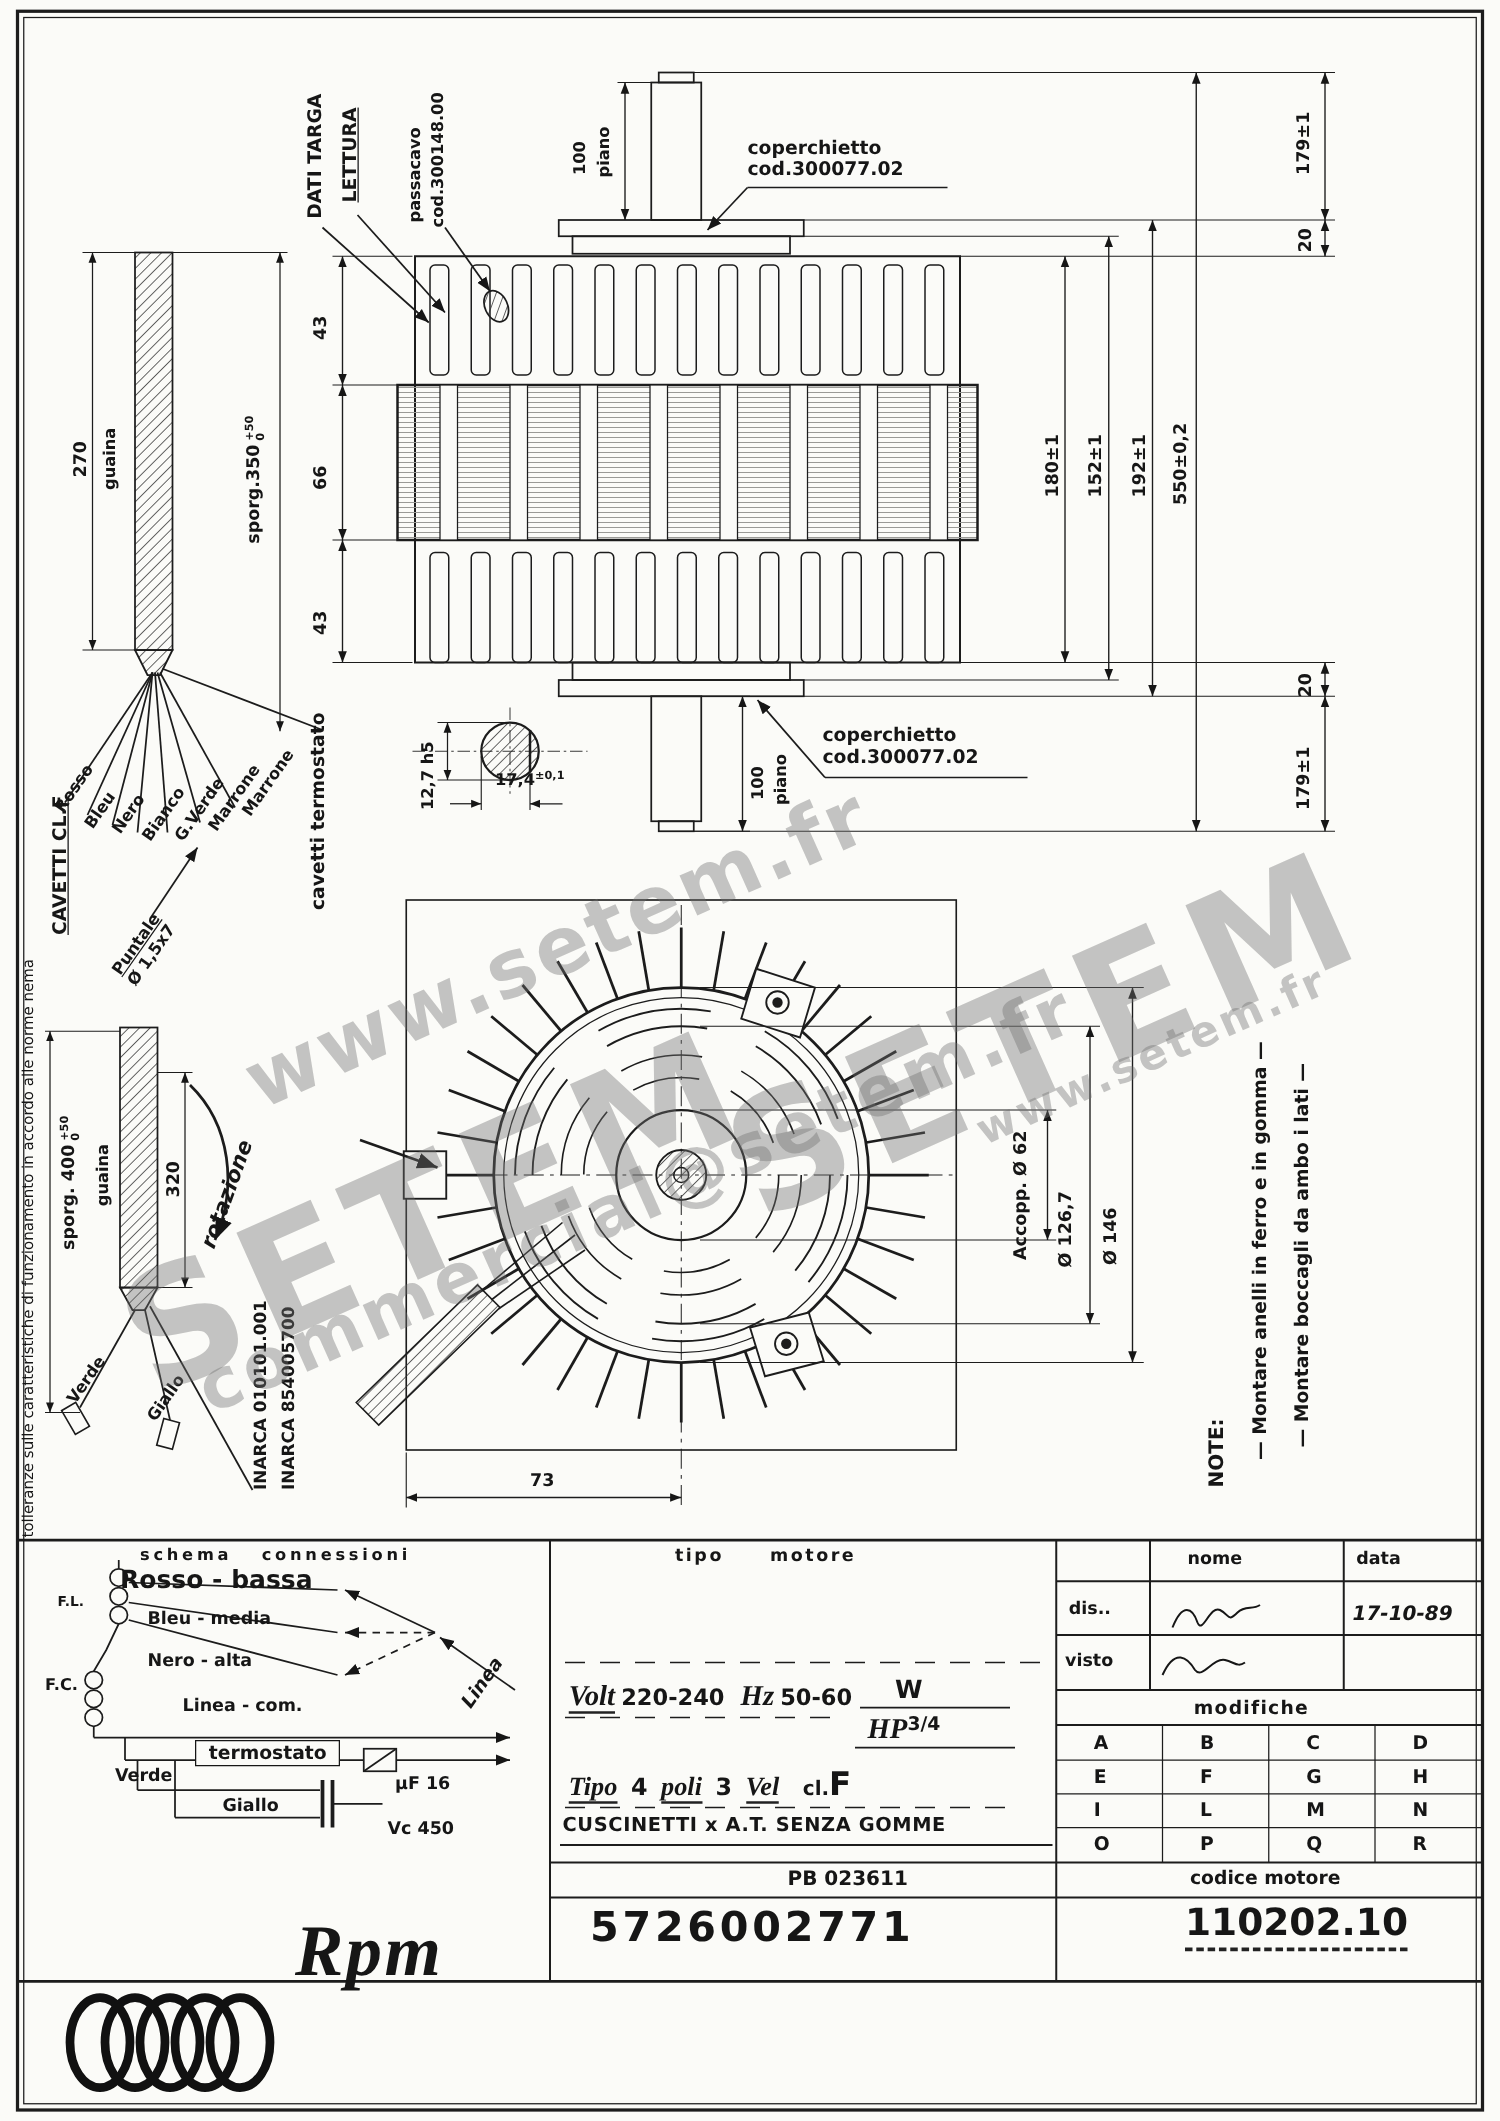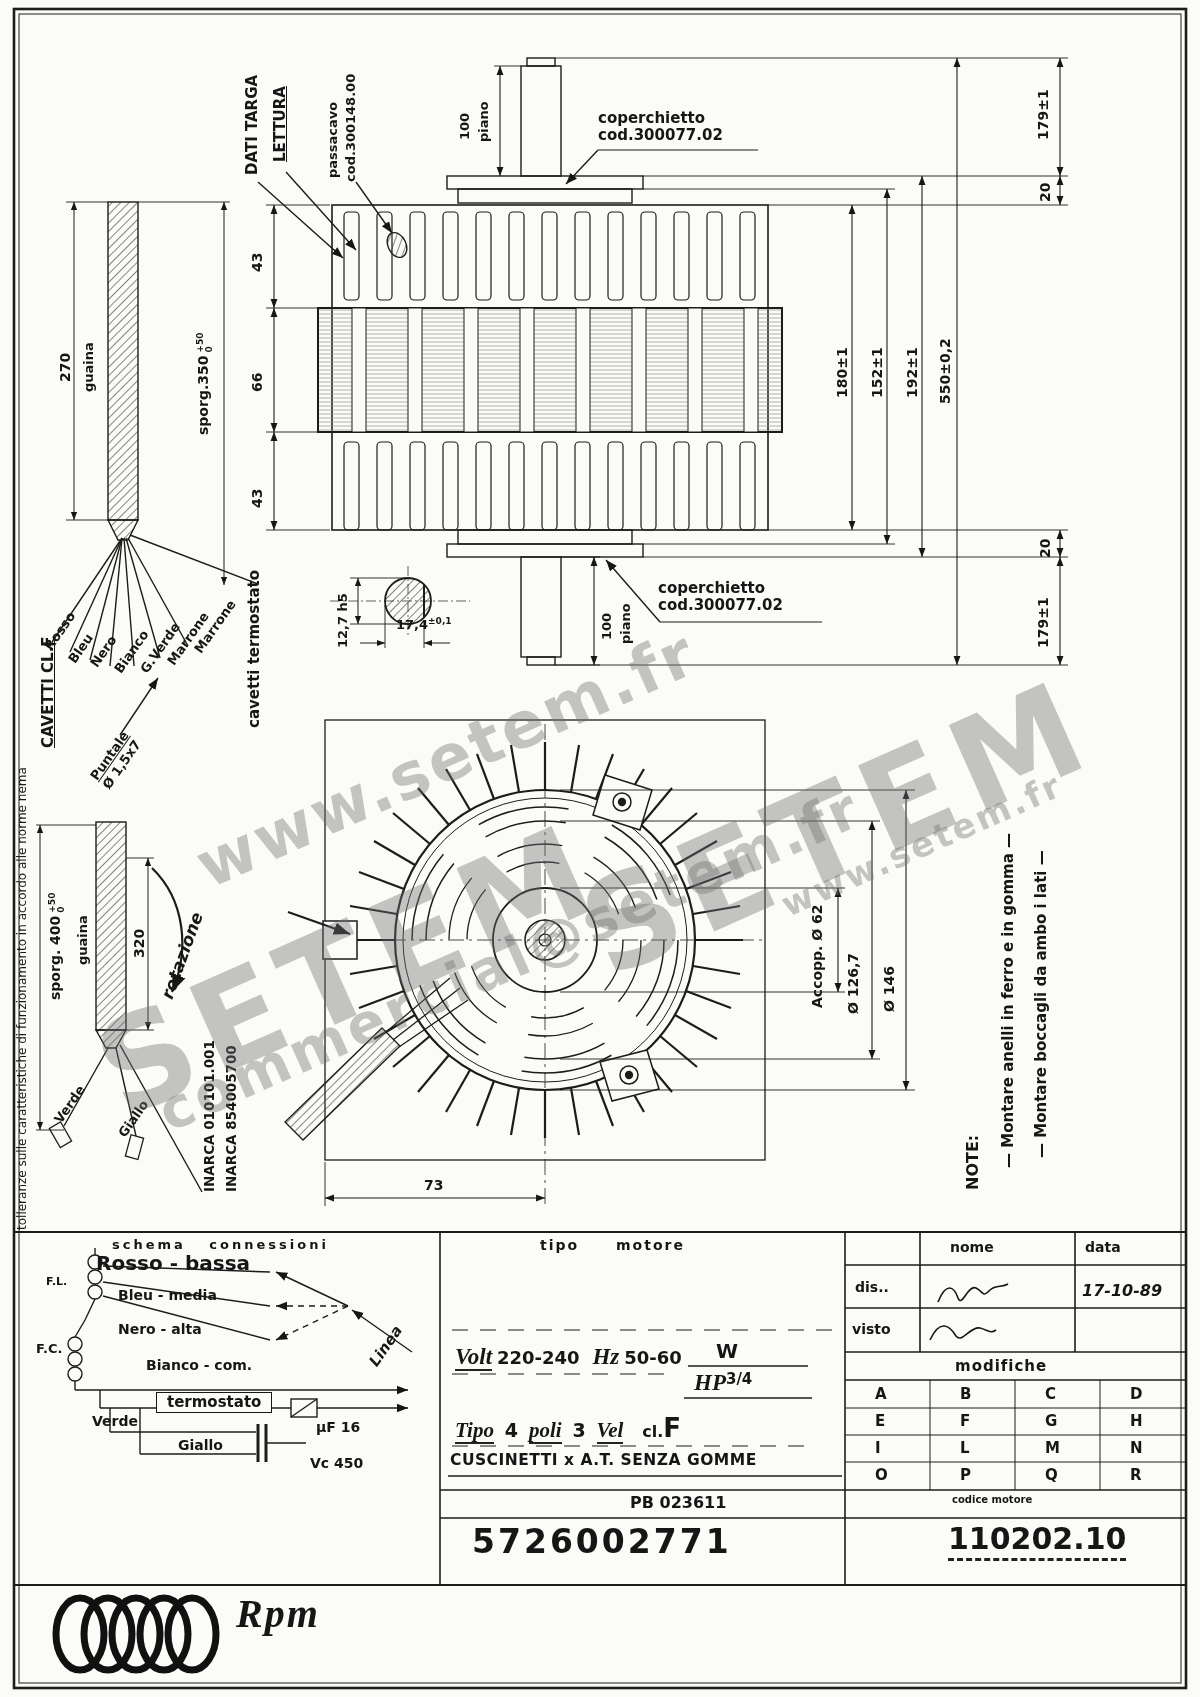--- a/index.html
+++ b/index.html
@@ -414,21 +414,21 @@
 <div class="lbl d" style="left:116px;top:1132px;font-size:13px;transform:rotate(-55deg)">Giallo</div>
 <div class="lbl v" style="left:202px;top:1192px;font-size:13.5px">INARCA 010101.001</div>
 <div class="lbl v" style="left:224px;top:1192px;font-size:13.5px">INARCA 854005700</div>
 
 <div class="lbl" style="left:112px;top:1238px;font-size:13px;letter-spacing:3px;word-spacing:16px">schema connessioni</div>
 <div class="lbl" style="left:96px;top:1252px;font-size:20px">Rosso - bassa</div>
 <div class="lbl" style="left:46px;top:1276px;font-size:11px">F.L.</div>
 <div class="lbl" style="left:118px;top:1288px;font-size:14px">Bleu - media</div>
 <div class="lbl" style="left:118px;top:1322px;font-size:14px">Nero - alta</div>
 <div class="lbl" style="left:36px;top:1342px;font-size:13px">F.C.</div>
-<div class="lbl" style="left:146px;top:1358px;font-size:14px">Bianco - com.</div>
+<div class="lbl" style="left:146px;top:1358px;font-size:14px">Linea - com.</div>
 <div class="lbl box" style="left:156px;top:1392px;font-size:15px">termostato</div>
 <div class="lbl" style="left:92px;top:1414px;font-size:14px">Verde</div>
 <div class="lbl" style="left:178px;top:1438px;font-size:14px">Giallo</div>
 <div class="lbl d it" style="left:366px;top:1360px;font-size:15px;transform:rotate(-55deg)">Linea</div>
 <div class="lbl" style="left:316px;top:1420px;font-size:14px">µF 16</div>
 <div class="lbl" style="left:310px;top:1456px;font-size:14px">Vc 450</div>
 
 <div class="lbl ctr" style="left:540px;top:1238px;width:200px;font-size:14px;letter-spacing:2px;word-spacing:30px">tipo motore</div>
 <div class="lbl" style="left:455px;top:1344px">
   <span class="ser it" style="font-size:23px;border-bottom:2px solid #222">Volt</span>
@@ -468,24 +468,24 @@
 <div class="lbl b ctr" style="left:1130px;top:1413px;width:24px;font-size:15px">H</div>
 <div class="lbl b ctr" style="left:875px;top:1440px;width:24px;font-size:15px">I</div>
 <div class="lbl b ctr" style="left:960px;top:1440px;width:24px;font-size:15px">L</div>
 <div class="lbl b ctr" style="left:1045px;top:1440px;width:24px;font-size:15px">M</div>
 <div class="lbl b ctr" style="left:1130px;top:1440px;width:24px;font-size:15px">N</div>
 <div class="lbl b ctr" style="left:875px;top:1467px;width:24px;font-size:15px">O</div>
 <div class="lbl b ctr" style="left:960px;top:1467px;width:24px;font-size:15px">P</div>
 <div class="lbl b ctr" style="left:1045px;top:1467px;width:24px;font-size:15px">Q</div>
 <div class="lbl b ctr" style="left:1130px;top:1467px;width:24px;font-size:15px">R</div>
 
-<div class="lbl b ctr" style="left:952px;top:1494px;width:200px;font-size:10px">codice motore</div>
+<div class="lbl b ctr" style="left:952px;top:1494px;width:200px;font-size:15px">codice motore</div>
 <div class="lbl b ctr" style="left:948px;top:1522px;width:210px;font-size:30px"><span class="dashu">110202.10</span></div>
 
-<div class="lbl ser it b" style="left:236px;top:1592px;font-size:40px;letter-spacing:2px">Rpm</div>
+<div class="lbl ser it b" style="left:236px;top:1529px;font-size:58px;letter-spacing:2px">Rpm</div>
 
 <div class="wm" style="left:185px;top:835px;font-size:64px">www.setem.fr</div>
 <div class="wm" style="left:75px;top:1010px;font-size:128px;letter-spacing:10px">SETEM</div>
 <div class="wm" style="left:560px;top:870px;font-size:128px;letter-spacing:12px">SETEM</div>
 <div class="wm" style="left:148px;top:1085px;font-size:56px;letter-spacing:4px">commercial@setem.fr</div>
 <div class="wm" style="left:775px;top:888px;font-size:34px">www.setem.fr</div>
 
 </div>
 
 </body></html>

